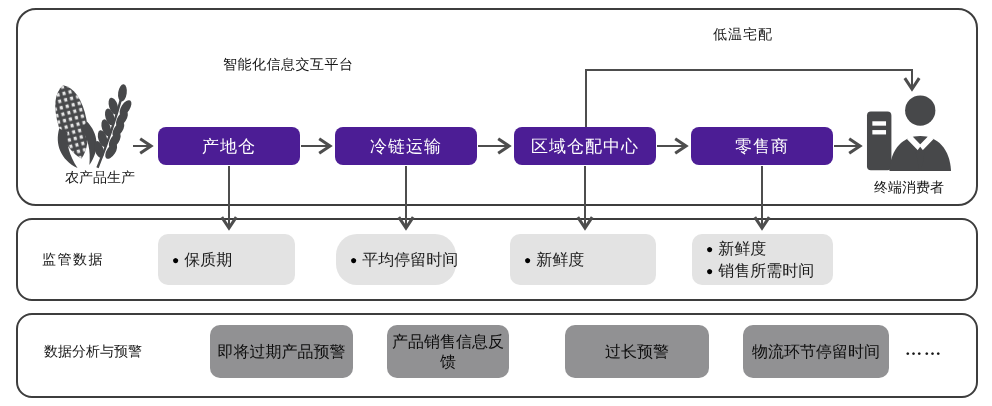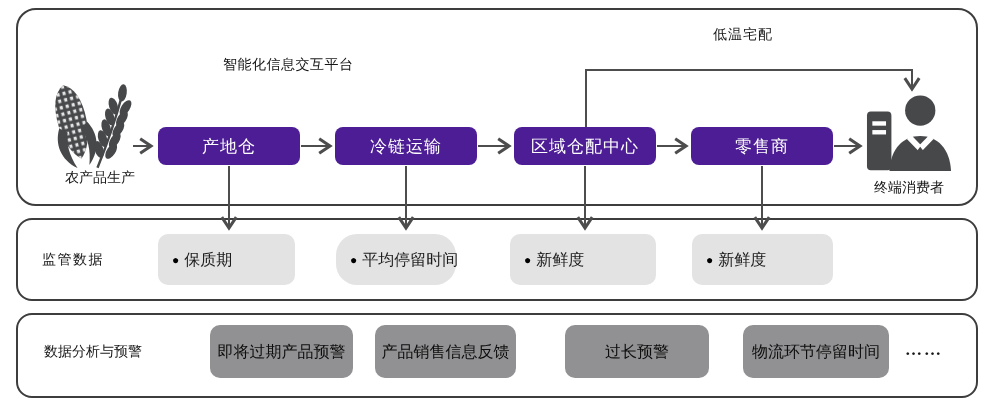--- a/index.html
+++ b/index.html
@@ -46,21 +46,21 @@
   .db-4 { left:692px; width:141px; }
   .bullet-item { white-space:nowrap; }
   .bullet-item::before { content:"●"; font-size:12px; margin-right:5px; vertical-align:1px; color:#000; }
 
   .alert-box {
     position:absolute; top:325px; height:53px; background:#919193; border-radius:10px;
     display:flex; flex-direction:column; justify-content:center; align-items:center;
     text-align:center; font-size:16px; line-height:20px; color:#0d0d0d; z-index:2; box-sizing:border-box;
   }
   .ab-1 { left:210px; width:143px; }
-  .ab-2 { left:375px; width:141px; }
+  .ab-2 { left:387px; width:122px; }
   .ab-3 { left:565px; width:144px; }
   .ab-4 { left:743px; width:146px; }
   .ellipsis { position:absolute; left:905px; top:340px; width:70px; font-size:17px; font-weight:bold; letter-spacing:2px; color:#161616; }
 
   .overlay { position:absolute; left:0; top:0; width:992px; height:406px; z-index:3; pointer-events:none; }
 </style>
 </head>
 <body>
 
 <div class="stage">
@@ -153,20 +153,21 @@
       <div class="bullet-item">保质期</div>
     </div>
     <div class="data-box db-2">
       <div class="bullet-item">平均停留时间</div>
     </div>
     <div class="data-box db-3">
       <div class="bullet-item">新鲜度</div>
     </div>
     <div class="data-box db-4">
       <div class="bullet-item">新鲜度</div>
+      <div class="bullet-item">销售所需时间</div>
     </div>
   </div>
 
   <div class="group">
     <div class="lbl lbl-bottom-title">数据分析与预警</div>
     <div class="alert-box ab-1">
       <span>即将过期产品预警</span>
     </div>
     <div class="alert-box ab-2">
       <span>产品销售信息反馈</span>

